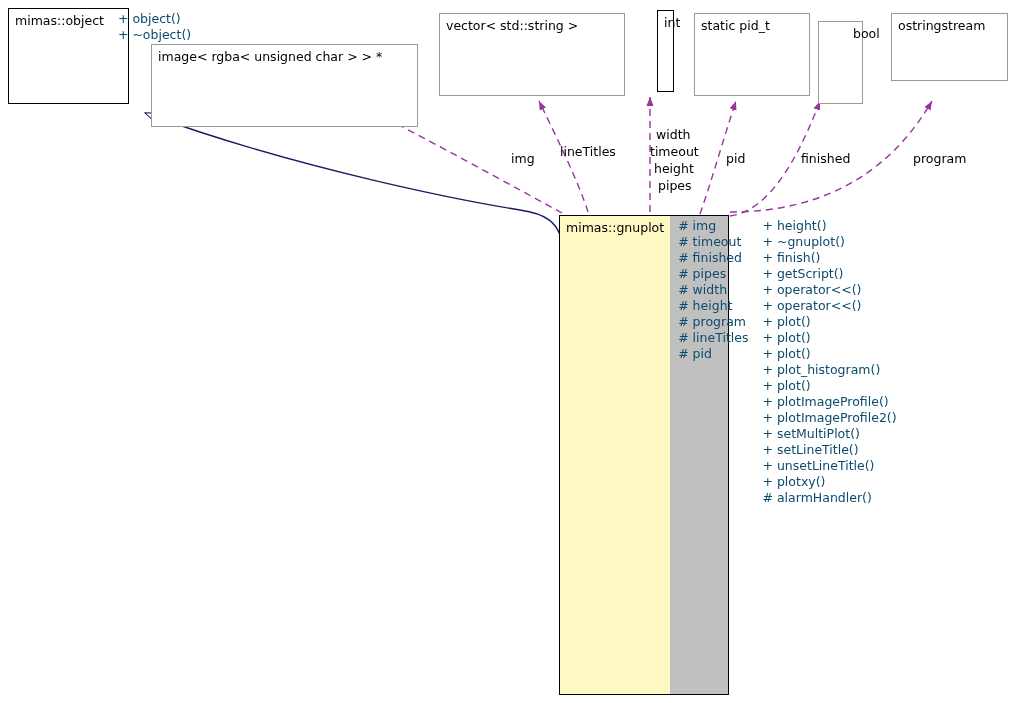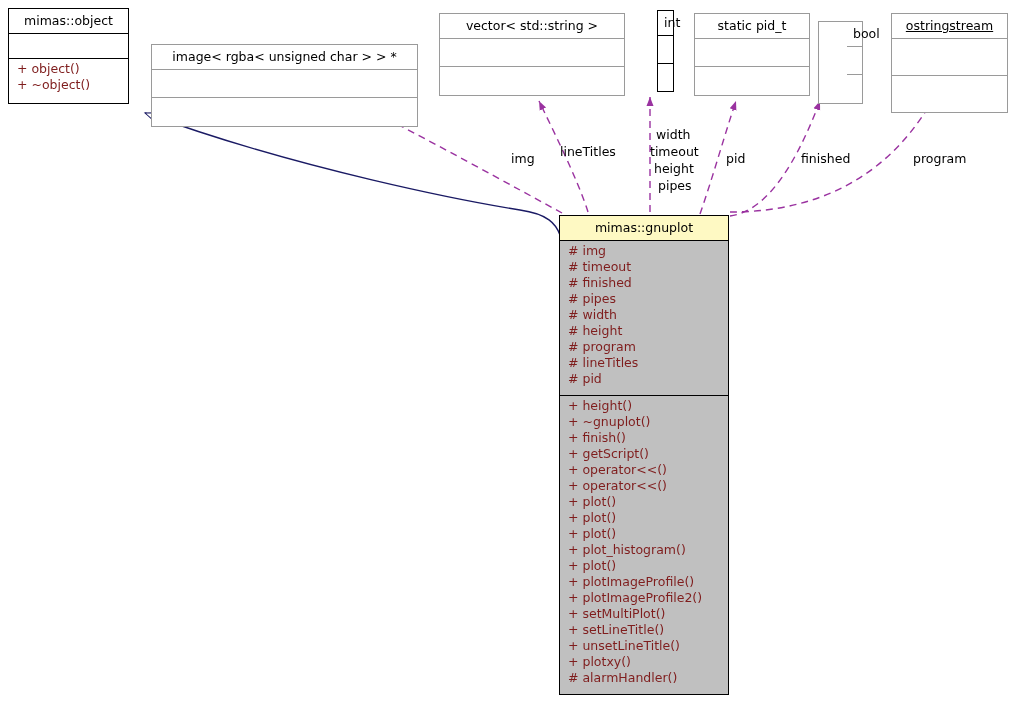--- a/index.html
+++ b/index.html
@@ -24,21 +24,21 @@
     width: 1016px;
     height: 703px;
     pointer-events: none;
   }
   .uml-box {
     position: absolute;
     box-sizing: border-box;
     background: #ffffff;
     border: 1px solid #9a9a9a;
     display: flex;
-    flex-direction: column;
+    flex-direction: row;
   }
   .uml-box.dark {
     border-color: #000000;
   }
   .uml-box.filled {
     background: #c0c0c0;
     border-color: #000000;
   }
   .uml-title {
     text-align: center;
@@ -61,21 +61,21 @@
   }
   .uml-compartment {
     flex: 1 1 auto;
     padding: 2px 0 2px 0;
   }
   .uml-compartment.empty {
     min-height: 20px;
   }
   .uml-row {
     font-size: 12.5px;
-    color: #7f1d1d;
+    color: #0c4a6e;
     line-height: 16px;
     padding: 0 6px 0 8px;
     white-space: nowrap;
   }
   .edge-label {
     position: absolute;
     font-size: 12.5px;
     color: #000000;
     white-space: nowrap;
     line-height: 14px;
@@ -155,21 +155,21 @@
   </div>
 
   <div class="uml-box" style="left:818px; top:21px; width:45px; height:83px;padding-left:28px;">
     <div class="uml-title">bool</div>
     <div class="uml-sep"></div>
     <div class="uml-compartment empty"></div>
     <div class="uml-sep"></div>
     <div class="uml-compartment empty"></div>
   </div>
 
-  <div class="uml-box" style="left:891px; top:13px; width:117px; height:100px;text-decoration:underline;">
+  <div class="uml-box" style="left:891px; top:13px; width:117px; height:68px;">
     <div class="uml-title">ostringstream</div>
     <div class="uml-sep"></div>
     <div class="uml-compartment empty"></div>
     <div class="uml-sep"></div>
     <div class="uml-compartment empty"></div>
   </div>
 
   <div class="uml-box filled" style="left:559px; top:215px; width:170px; height:480px;">
     <div class="uml-title">mimas::gnuplot</div>
     <div class="uml-sep"></div>

